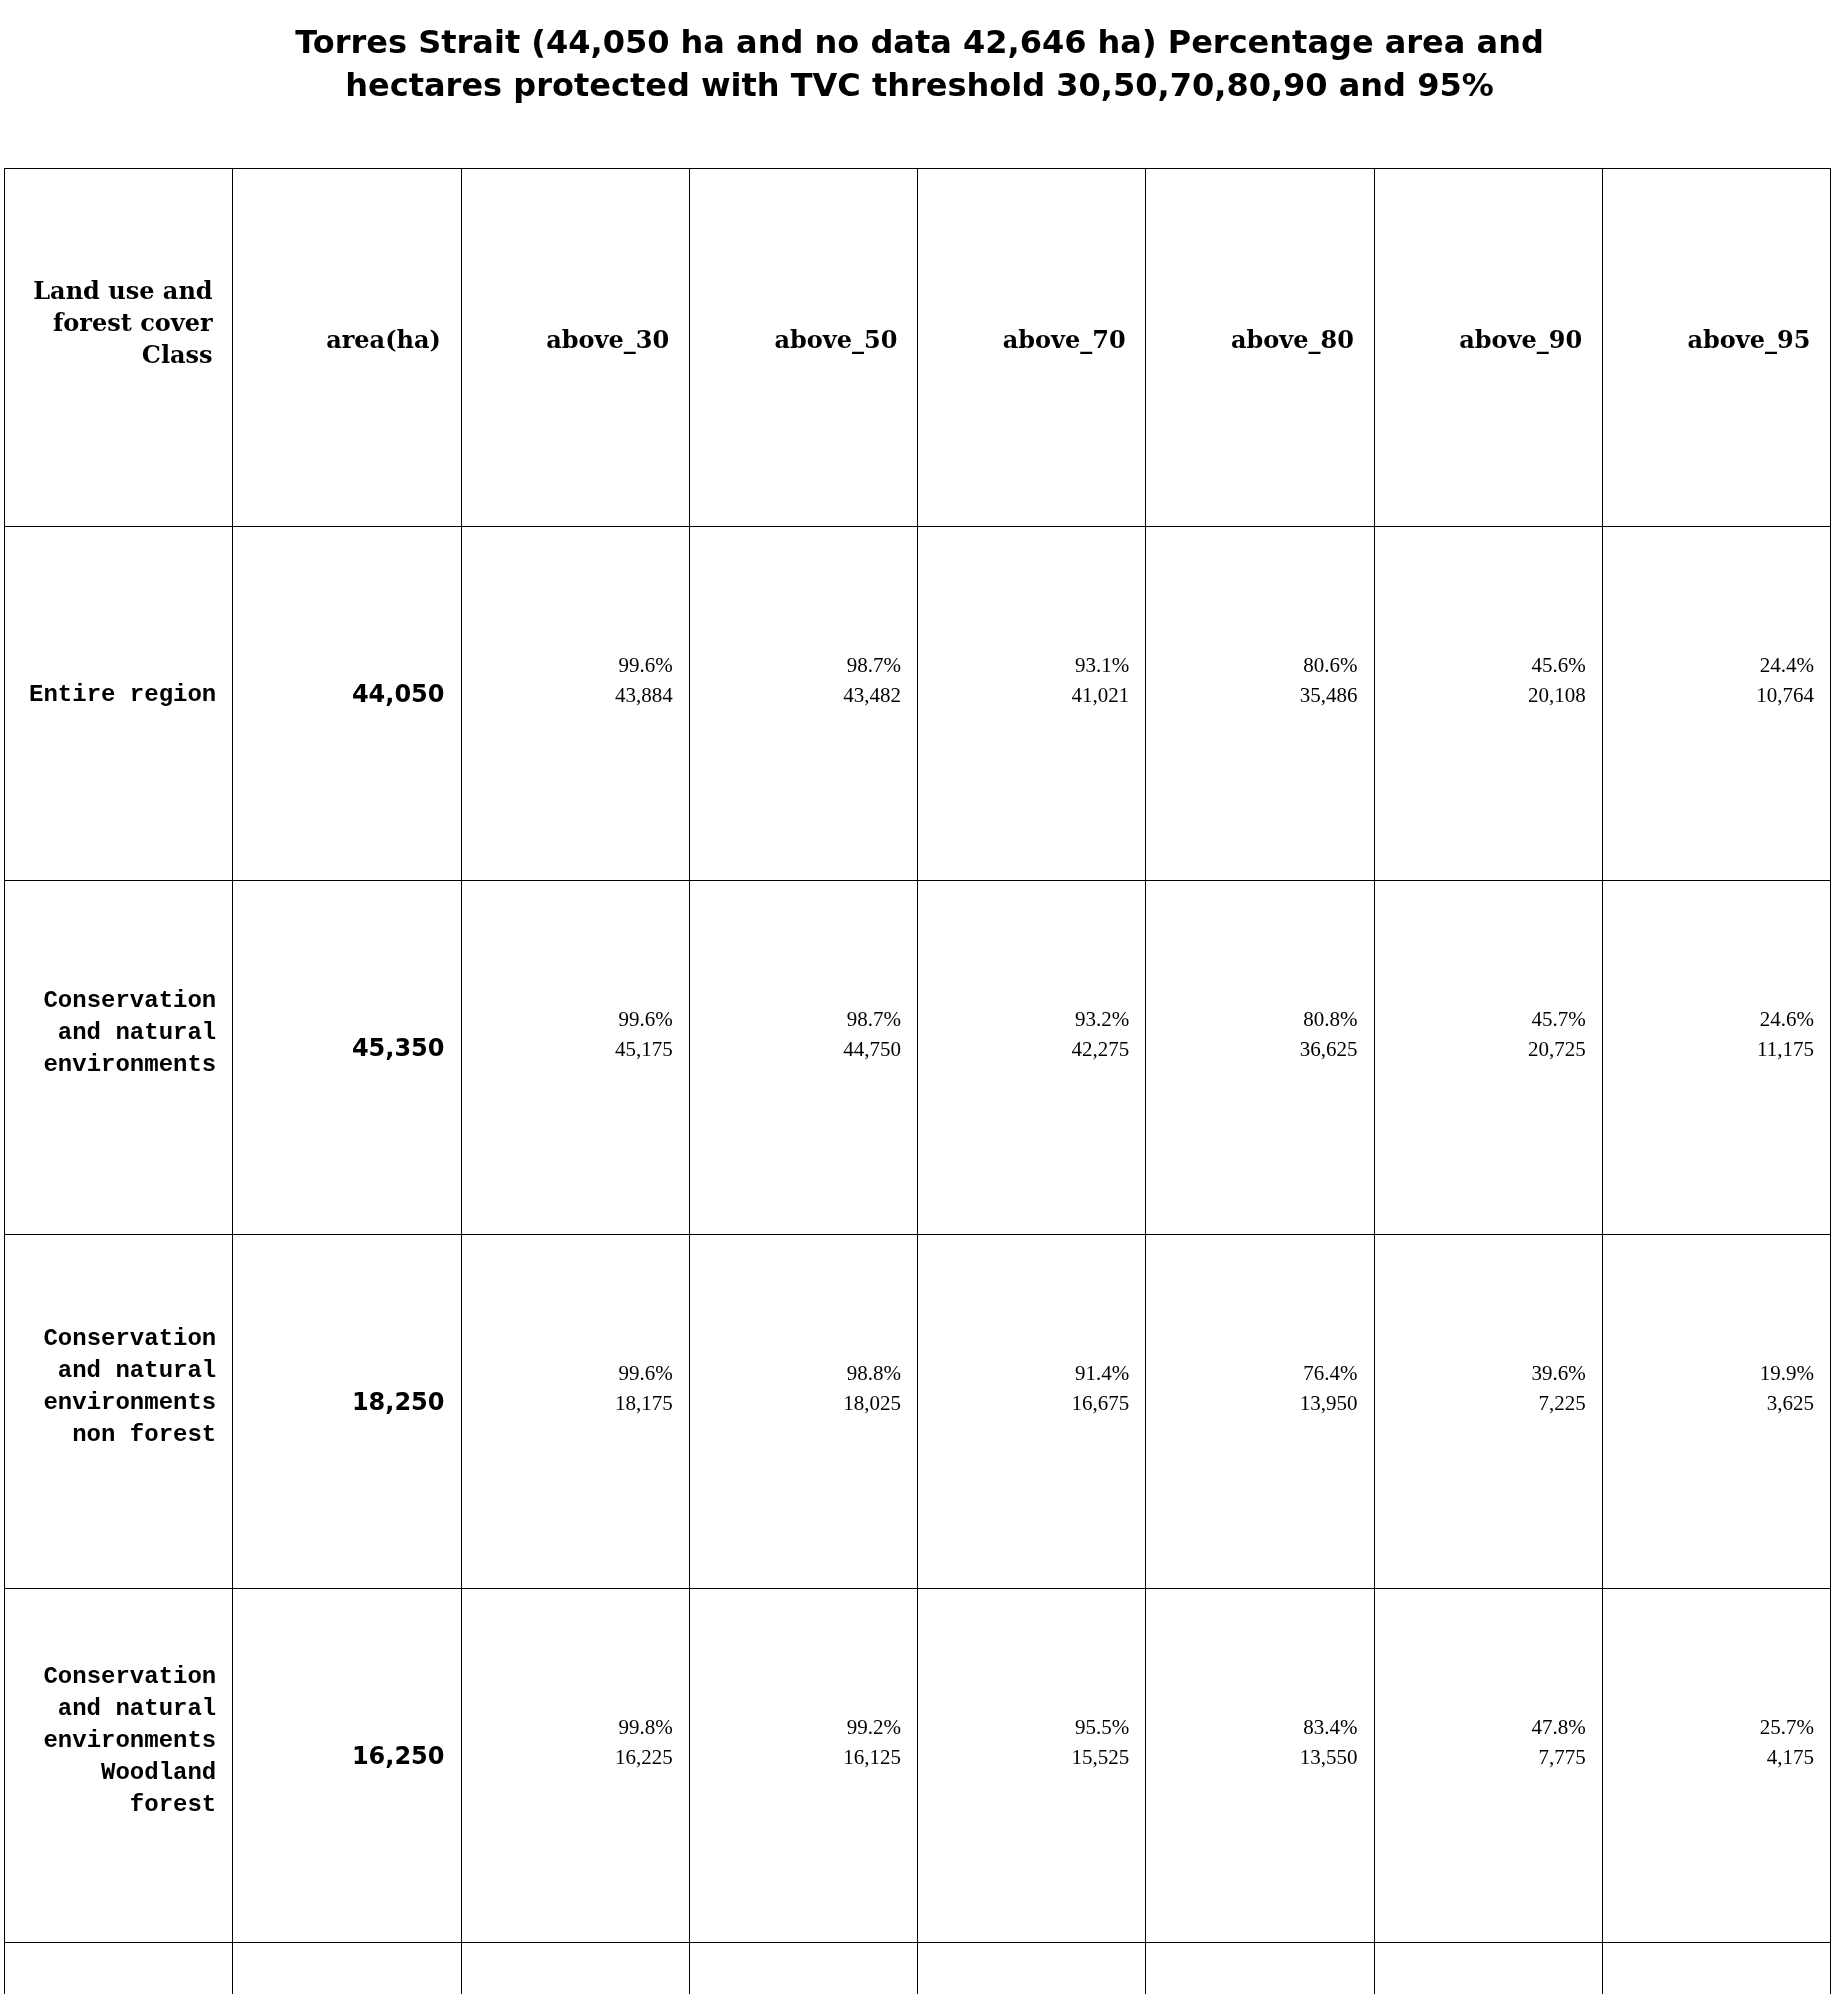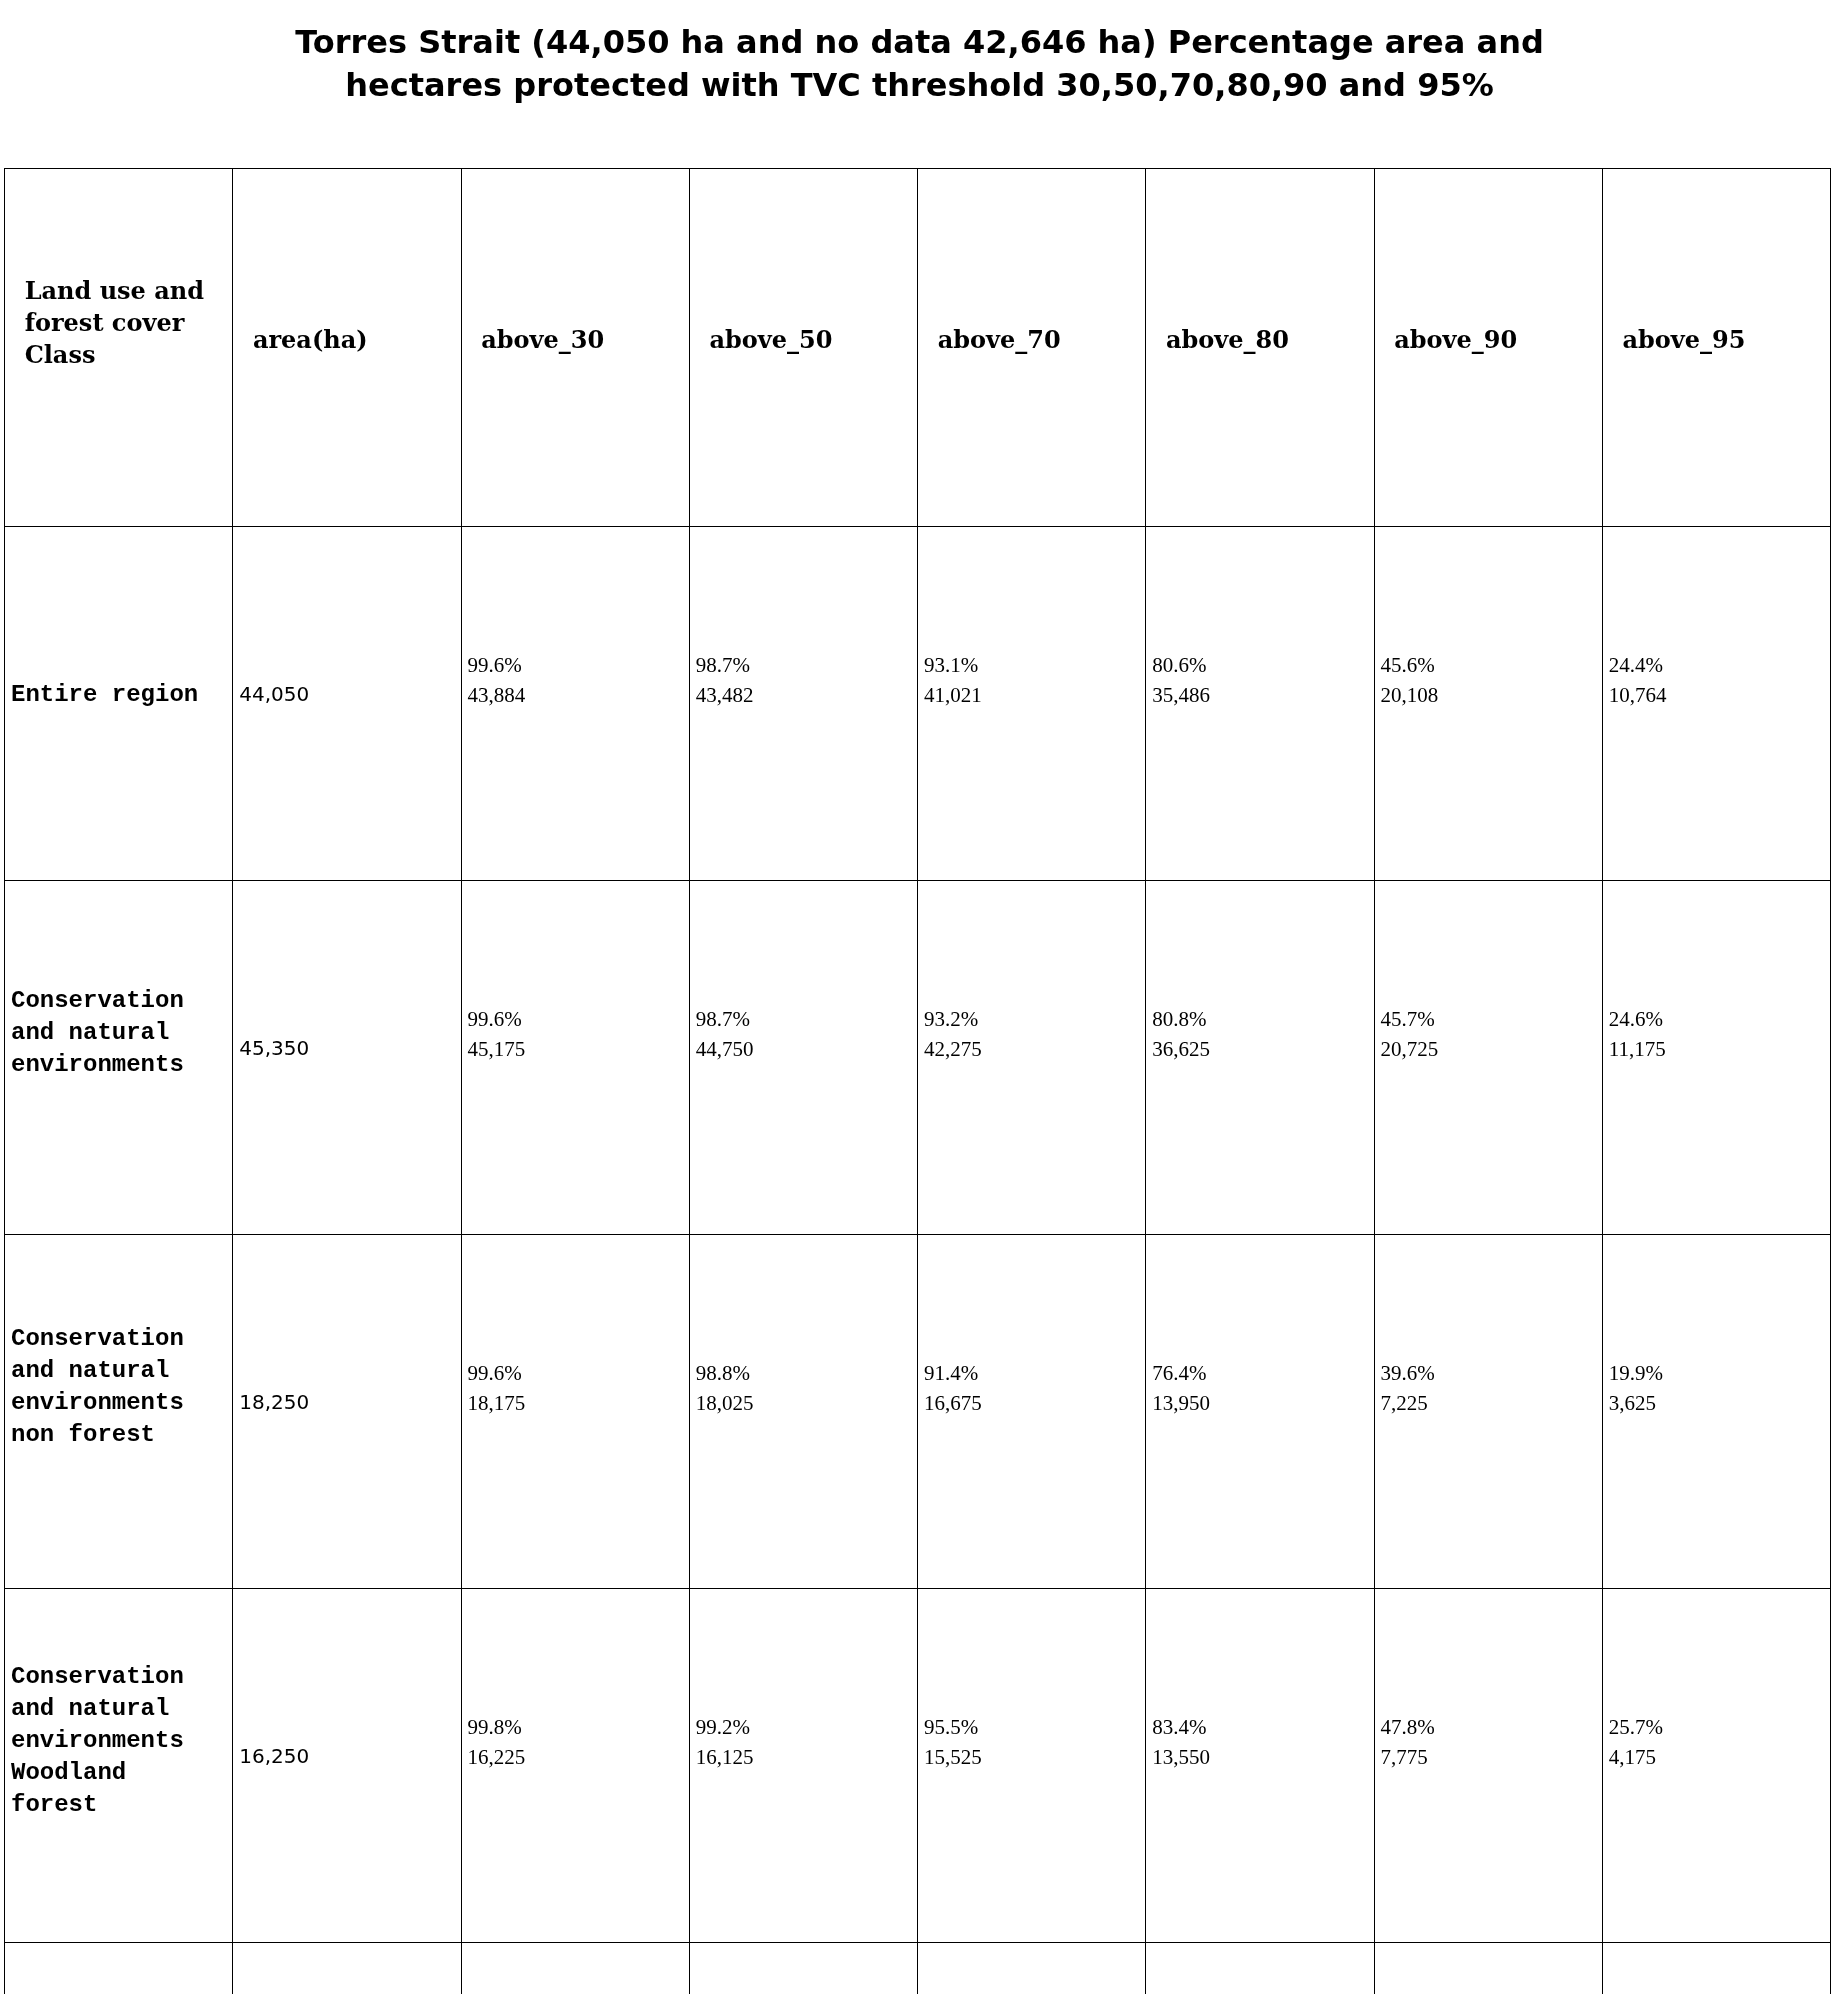--- a/index.html
+++ b/index.html
@@ -7,34 +7,34 @@
   .page{position:absolute;inset:0;font-family:"DejaVu Sans",sans-serif;color:#000;}
 
   
   .title{position:absolute;top:21px;left:0;width:100%;margin:0;text-align:center;
          font-family:"DejaVu Sans",sans-serif;font-weight:bold;font-size:32px;line-height:43px;}
   .title span{display:block;}
 
   
   table.data-table{position:absolute;left:4px;top:168px;width:1827px;
                    border-collapse:collapse;table-layout:fixed;}
-  .data-table th,.data-table td{border:1.6px solid #000;padding:6px;text-align:left;
+  .data-table th,.data-table td{border:1.6px solid #000;padding:16px;text-align:right;
                    vertical-align:middle;background:#fff;}
   .data-table thead tr{height:358px;}
   .data-table tbody tr{height:354px;}
 
   .hlabel{font-family:"DejaVu Serif",serif;font-weight:bold;font-size:24px;line-height:32px;
           max-width:188px;margin:0 auto;transform:translateY(-8px);}
   .hlabel.multi{transform:translateY(-25.5px);}
 
   .rlabel{font-family:Liberation Mono, monospace;font-weight:bold;font-size:24px;line-height:32px;
           max-width:239px;margin:0 auto;transform:translateY(-8.8px);}
   .rlabel.multi{transform:translateY(-25.5px);}
 
-  .single{font-family:"DejaVu Sans",sans-serif;font-size:20px;transform:translateY(-9.6px);}
+  .single{font-family:"DejaVu Sans",sans-serif;font-size:24px;transform:translateY(-9.6px);font-weight:bold;}
   .stack{font-family:Liberation Serif, serif;font-size:21px;line-height:29.5px;transform:translateY(-23px);}
 </style>
 </head>
 <body>
 
 <main class="page">
 
   <h1 class="title">
     <span>Torres Strait (44,050 ha and no data 42,646 ha) Percentage area and</span>
     <span>hectares protected with TVC threshold 30,50,70,80,90 and 95%</span>

